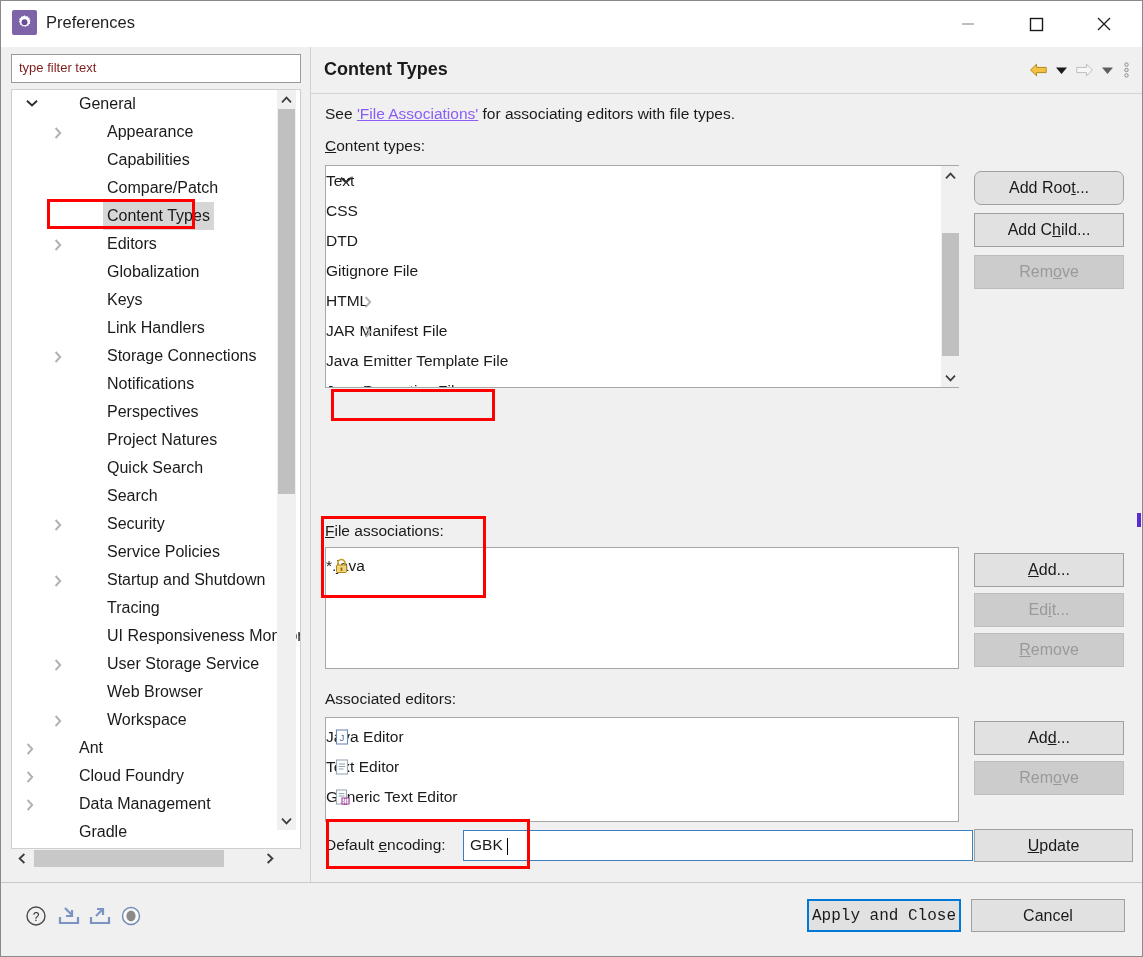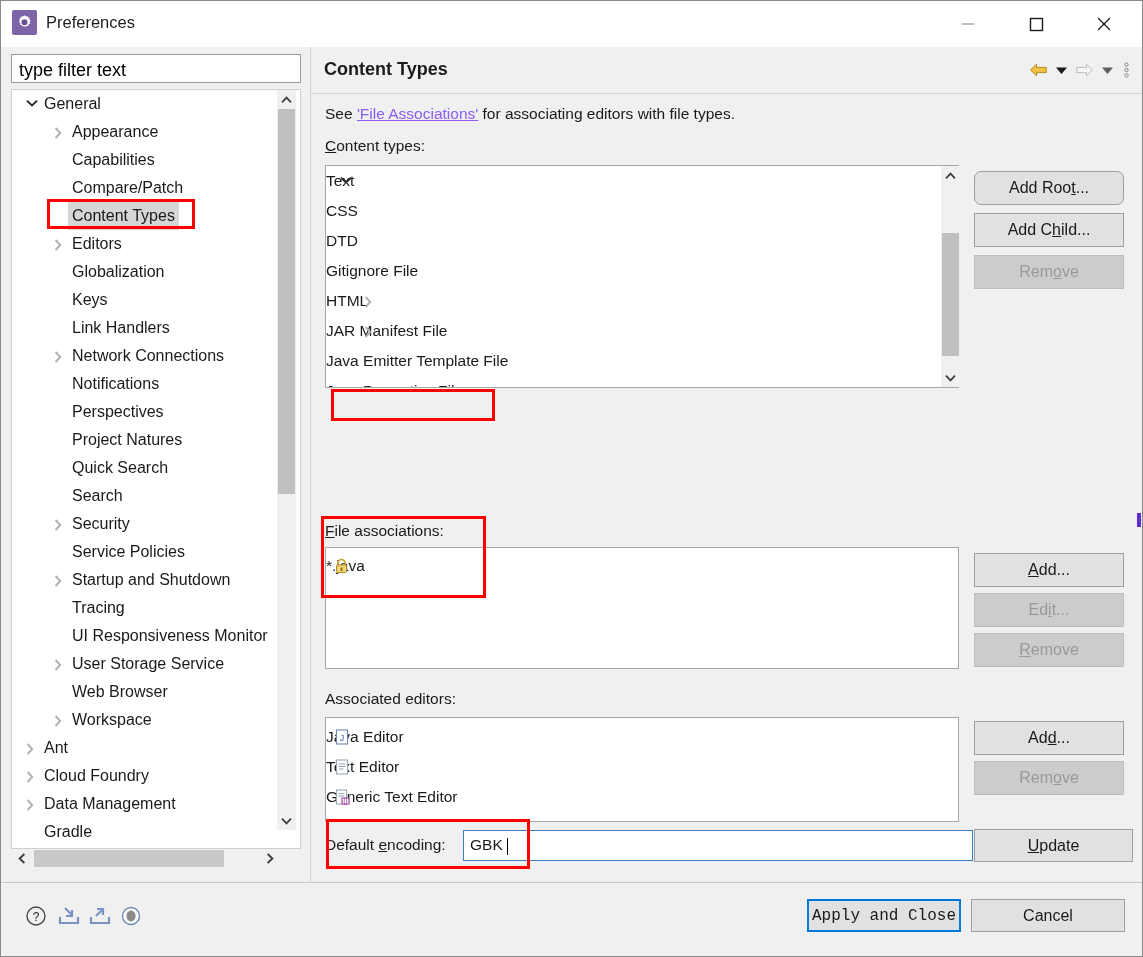--- a/index.html
+++ b/index.html
@@ -13,27 +13,27 @@
   .app-icon{position:absolute;left:11px;top:9px;width:25px;height:25px;border-radius:2px;
             background:#7d63a8;display:flex;align-items:center;justify-content:center;}
   .title-text{position:absolute;left:45px;top:12px;font-size:16.5px;color:#1f1f1f;text-align:right;}
   .tb-btn{position:absolute;top:0;width:68px;height:46px;display:flex;align-items:center;
           justify-content:center;cursor:default;}
   .tb-min{left:933px;} .tb-max{left:1001px;} .tb-close{left:1069px;}
 
   
   .filter-box{position:absolute;left:10px;top:53px;width:290px;height:29px;
               background:#fff;border:1px solid #9a9a9a;box-sizing:border-box;}
-  .filter-box span{position:absolute;left:7px;top:5px;color:#000000;font-size:18px;}
+  .filter-box span{position:absolute;left:7px;top:5px;color:#7f1d1d;font-size:13px;}
 
   .tree-wrap{position:absolute;left:10px;top:88px;width:290px;height:760px;background:#fff;
              border:1px solid #cfcfcf;box-sizing:border-box;overflow:hidden;}
   .tree{position:absolute;left:0;top:0;width:275px;}
   .trow{height:28px;line-height:28px;white-space:nowrap;position:relative;font-size:16px;}
-  .trow .lbl{position:absolute;top:0;}
+  .trow .lbl{position:absolute;top:0;margin-left:35px;}
   .arrow{position:absolute;width:12px;height:28px;}
   .arrow svg{display:block;margin-top:9px;}
 
   .vsb{position:absolute;width:19px;background:#f0f0f0;}
   .vsb .sb-arrow{position:absolute;left:0;width:19px;height:19px;display:flex;
                  align-items:center;justify-content:center;background:#f0f0f0;}
   .vsb .thumb{position:absolute;left:1px;width:17px;background:#c0c0c0;}
   .hsb{position:absolute;height:19px;background:#f0f0f0;}
   .hsb .sb-arrow{position:absolute;top:0;width:19px;height:19px;display:flex;
                  align-items:center;justify-content:center;}
@@ -156,21 +156,21 @@
         </div>
         <div class="trow">
           <span class="lbl" style="left: 60px;">Link Handlers</span>
         </div>
         <div class="trow">
           <span class="arrow" style="left: 42px;">
             <svg width="8" height="12" viewBox="0 0 8 12">
               <path d="M1.6 1L6.2 6 1.6 11" fill="none" stroke="#b0b0b0" stroke-width="1.9"></path>
             </svg>
           </span>
-          <span class="lbl" style="left: 60px;">Network Connections</span>
+          <span class="lbl" style="left: 60px;">Storage Connections</span>
         </div>
         <div class="trow">
           <span class="lbl" style="left: 60px;">Notifications</span>
         </div>
         <div class="trow">
           <span class="lbl" style="left: 60px;">Perspectives</span>
         </div>
         <div class="trow">
           <span class="lbl" style="left: 60px;">Project Natures</span>
         </div>

